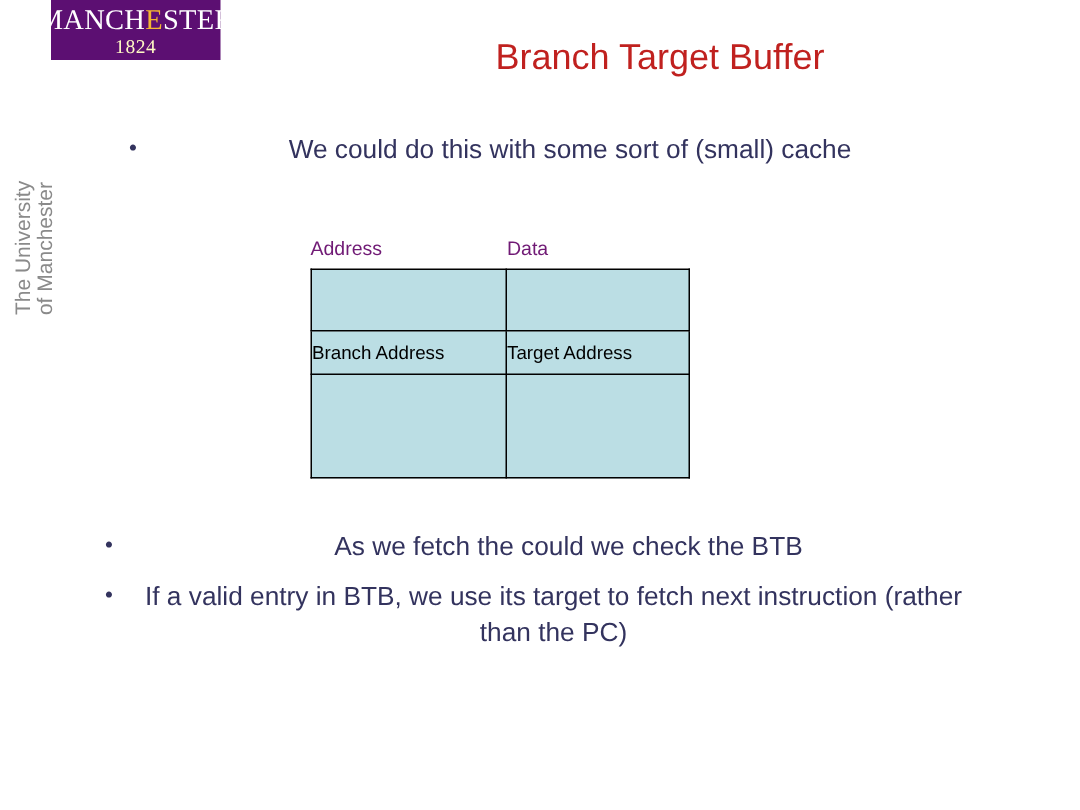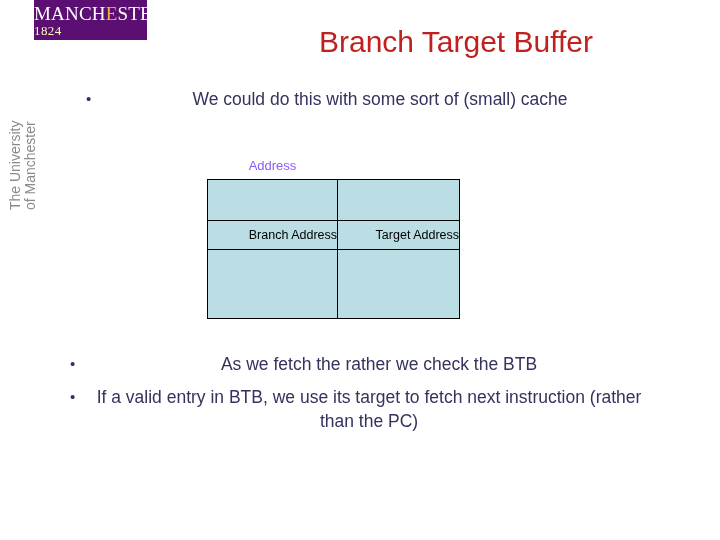--- a/index.html
+++ b/index.html
@@ -19,21 +19,21 @@
   #brand-logo-block {
     position: absolute;
     left: 34px;
     top: 0px;
     width: 113px;
     height: 40px;
     background: #5c0f72;
     color: #ffffff;
     display: flex;
     flex-direction: column;
-    align-items: flex-start;
+    align-items: center;
     justify-content: center;
     line-height: 1;
   }
   #brand-wordmark {
     font-family: "Liberation Serif", serif;
     font-size: 19px;
     letter-spacing: 0.2px;
     white-space: nowrap;
   }
   #brand-wordmark .hl { color: #f5b731; }
@@ -55,26 +55,26 @@
     font-family: "Liberation Sans", sans-serif;
     font-size: 14px;
     line-height: 1.04;
     text-align: left;
     white-space: pre-line;
   }
 
   
   #slide-title {
     position: absolute;
-    left: 206px;
+    left: 190px;
     top: 25px;
     width: 500px;
     text-align: center;
     color: #c0211f;
-    font-size: 30px;
+    font-size: 24px;
     font-family: "Liberation Sans", sans-serif;
   }
 
   
   .bullet-row {
     position: absolute;
     display: flex;
     align-items: flex-start;
     color: #33335e;
     font-size: 17.5px;
@@ -97,40 +97,39 @@
   
   #btb-headers {
     position: absolute;
     left: 207px;
     top: 158px;
     width: 250px;
     display: flex;
   }
   .btb-header-cell {
     font-size: 13px;
-    color: #8b5cf6;
-    text-align: center;
+    color: #701a75;
     font-family: "Liberation Sans", sans-serif;
   }
   #btb-header-address { width: 131px; }
   #btb-header-data    { width: 119px; }
 
   #btb-table {
     position: absolute;
     left: 207px;
     top: 179px;
     width: 250px;
     border-collapse: collapse;
     table-layout: fixed;
   }
   #btb-table td {
     background: #bbdee4;
     border: 1px solid #000000;
     padding: 0;
-    text-align: right;
+    text-align: left;
     vertical-align: middle;
     font-size: 12.5px;
     color: #000000;
     font-family: "Liberation Sans", sans-serif;
   }
   #btb-table td.col-left  { width: 129px; }
   #btb-table td.col-right { width: 121px; margin-top: 10px; }
   #btb-table tr.row-empty-top td  { height: 40px; }
   #btb-table tr.row-labels td     { height: 28px; }
   #btb-table tr.row-empty-bottom td { height: 68px; }
@@ -148,20 +147,21 @@
 
 <div id="slide-title">Branch Target Buffer</div>
 
 <div class="bullet-row" id="bullet-intro">
   <span class="bullet-dot">•</span>
   <span class="bullet-text">We could do this with some sort of (small) cache</span>
 </div>
 
 <div id="btb-headers">
   <div class="btb-header-cell" id="btb-header-address">Address</div>
+  <div class="btb-header-cell" id="btb-header-data">Data</div>
 </div>
 
 <table id="btb-table">
   <tbody>
     <tr class="row-empty-top">
       <td class="col-left"></td>
       <td class="col-right"></td>
     </tr>
     <tr class="row-labels">
       <td class="col-left">Branch Address</td>
@@ -169,19 +169,19 @@
     </tr>
     <tr class="row-empty-bottom">
       <td class="col-left"></td>
       <td class="col-right"></td>
     </tr>
   </tbody>
 </table>
 
 <div class="bullet-row" id="bullet-fetch">
   <span class="bullet-dot">•</span>
-  <span class="bullet-text">As we fetch the rather we check the BTB</span>
+  <span class="bullet-text">As we fetch the could we check the BTB</span>
 </div>
 
 <div class="bullet-row" id="bullet-valid">
   <span class="bullet-dot">•</span>
   <span class="bullet-text">If a valid entry in BTB, we use its target to fetch next instruction (rather than the PC)</span>
 </div>
 
 </body></html>

